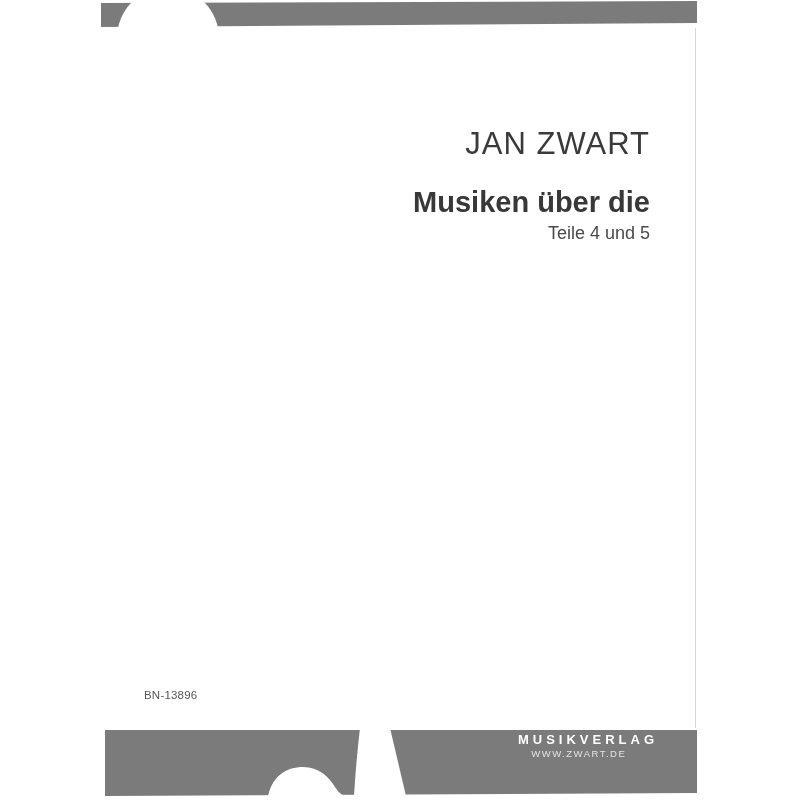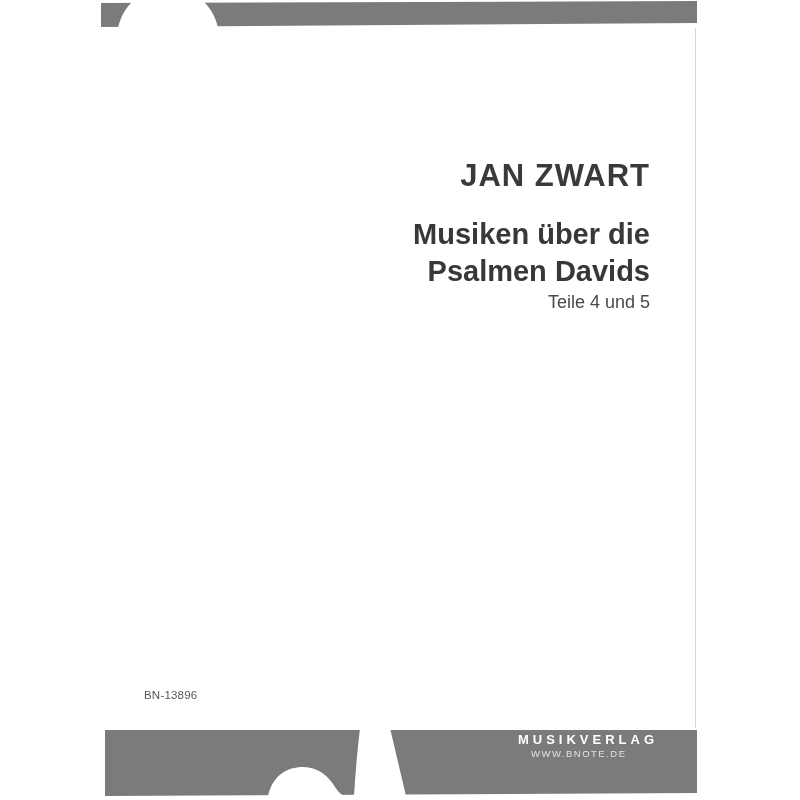--- a/index.html
+++ b/index.html
@@ -31,25 +31,24 @@
 
   .title-block{
     position:absolute;
     top:128px;
     right:150px;
     text-align:right;
     white-space:nowrap;
   }
   .composer{
     font-size:31px;
-    font-weight:700;
+    font-weight:400;
     letter-spacing:1px;
     line-height:1;
     color:var(--title-dark);
-    margin-top:32px;
   }
   .work-title{
     margin-top:25px;
     font-size:29px;
     font-weight:600;
     line-height:1.28;
     color:var(--subtitle-dark);
     margin-left:33px;
   }
   .parts{
@@ -123,32 +122,31 @@
 
   <svg class="band band-top" width="800" height="30" viewBox="0 0 800 30">
     <polygon class="band-shape" points="101,3 697,1 697,23 101,27"></polygon>
     <circle class="cutout" cx="168" cy="38" r="51"></circle>
   </svg>
 
   <div class="title-block">
     <div class="composer">JAN ZWART</div>
     <div class="work-title">
       <div>Musiken über die</div>
-      <div>Psalmen Davids</div>
     </div>
     <div class="parts">Teile 4 und 5</div>
   </div>
 
   <div class="catalog">BN-13896</div>
 
 
   <svg class="band band-bottom" width="800" height="72" viewBox="0 0 800 72">
     <polygon class="band-shape" points="105,2 697,2 697,65 105,68"></polygon>
     <path class="cutout" d="M 268,68 C 273,47 287,39 303,39 C 319,39 329,49 335,59 C 339,65 342,68 348,68 Z"></path>
     <path class="cutout" d="M 360,0 L 390,0 Q 398,34 406,68 L 354,68 Q 356,34 360,0 Z"></path>
   </svg>
 
   <div class="tagline">MUSIKVERLAG</div>
-  <div class="website">WWW.BNOTE.DE</div>
+  <div class="website">WWW.ZWART.DE</div>
 
   <div class="page-edge"></div>
 
 </div>
 
 </body></html>

